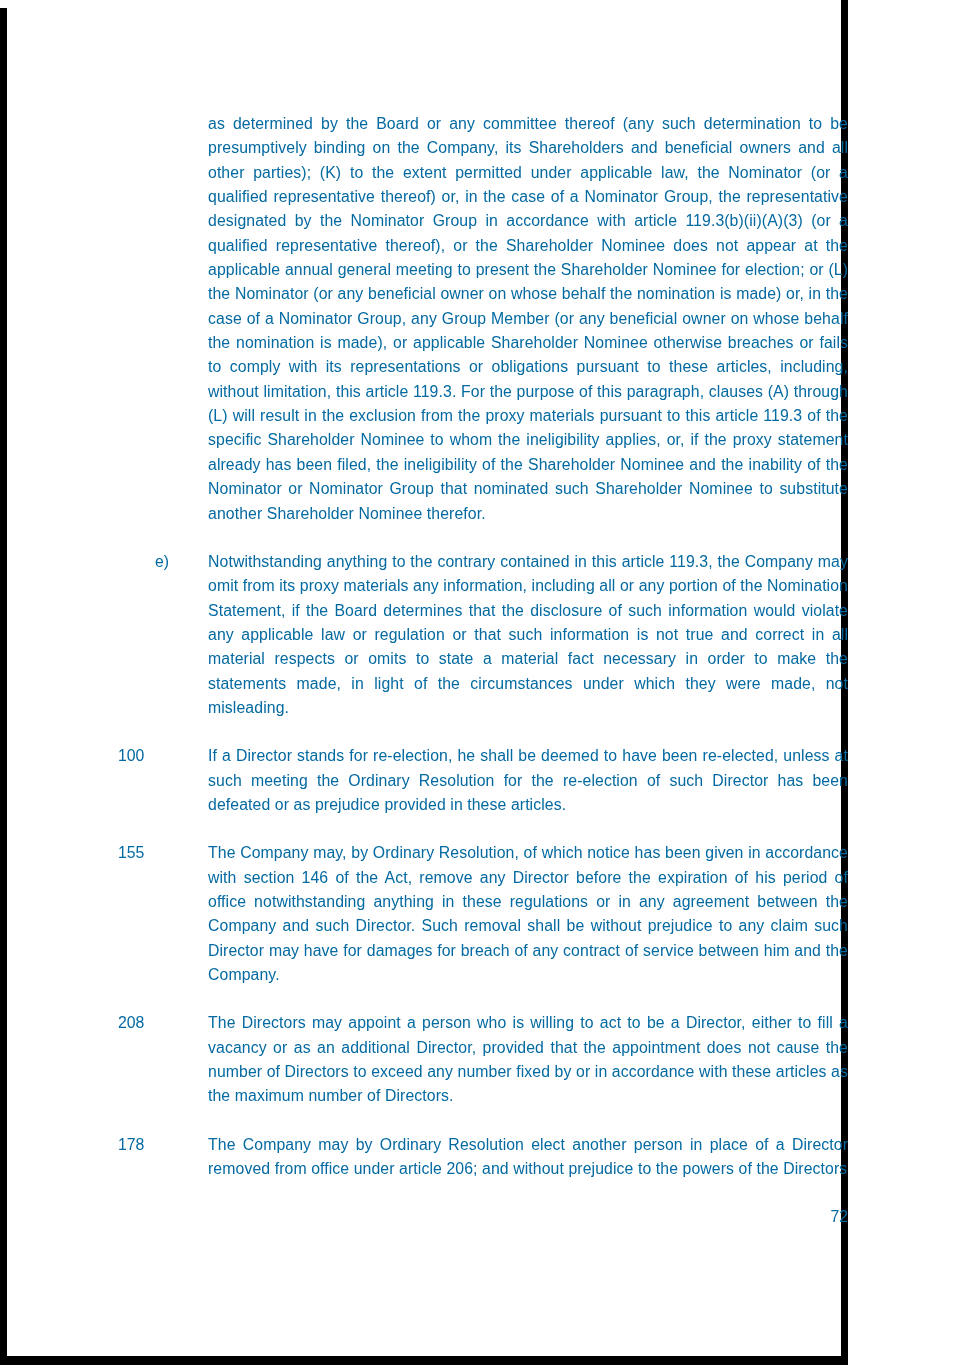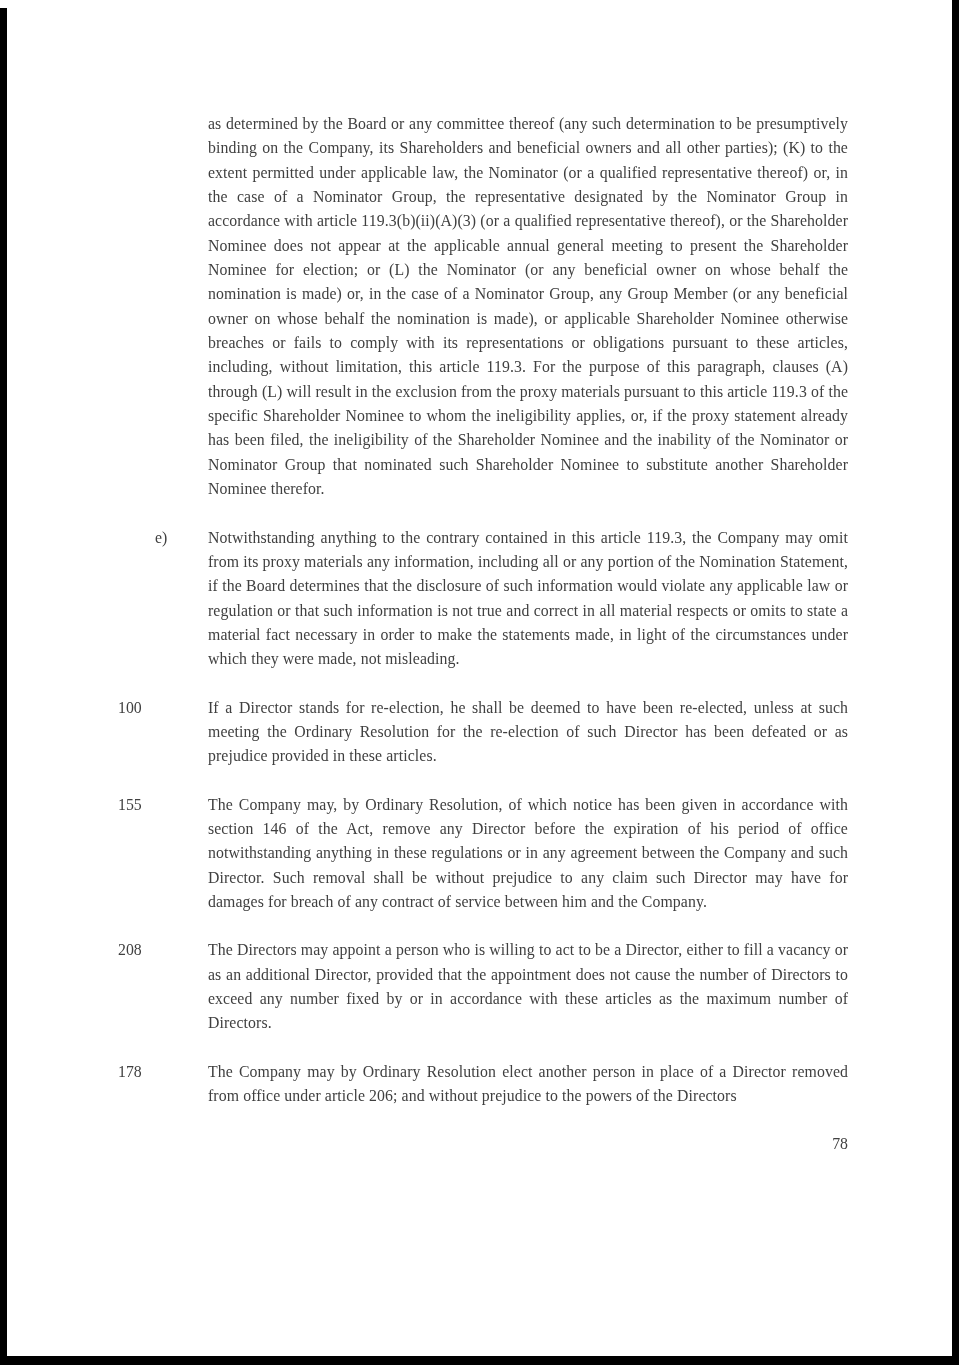--- a/index.html
+++ b/index.html
@@ -2,26 +2,26 @@
 <html><head>
 <meta charset="utf-8">
 <style>
   html, body {
     margin: 0;
     padding: 0;
     background: #ffffff;
   }
   .page {
     position: relative;
-    width: 959px;
+    width: 848px;
     height: 1365px;
     background: #ffffff;
     overflow: hidden;
-    font-family: Liberation Serif, serif;
-    color: #404040;
+    font-family: Liberation Sans, sans-serif;
+    color: #0369a1;
   }
   
   .edge {
     position: absolute;
     background: #000000;
   }
   .edge-left   { left: 0; top: 8px;  width: 7px;  height: 1357px; }
   .edge-right  { right: 0; top: 0;   width: 7px;  height: 1365px; }
   .edge-bottom { left: 0; bottom: 0; width: 965px; height: 9px; }
 
@@ -97,16 +97,16 @@
     <div class="para">
       <span class="marker">208</span>
       <p class="body">The Directors may appoint a person who is willing to act to be a Director, either to fill a vacancy or as an additional Director, provided that the appointment does not cause the number of Directors to exceed any number fixed by or in accordance with these articles as the maximum number of Directors.</p>
     </div>
 
     <div class="para">
       <span class="marker">178</span>
       <p class="body">The Company may by Ordinary Resolution elect another person in place of a Director removed from office under article 206; and without prejudice to the powers of the Directors</p>
     </div>
 
-    <div class="page-number">78</div>
+    <div class="page-number">72</div>
 
   </div>
 </div>
 
 </body></html>

